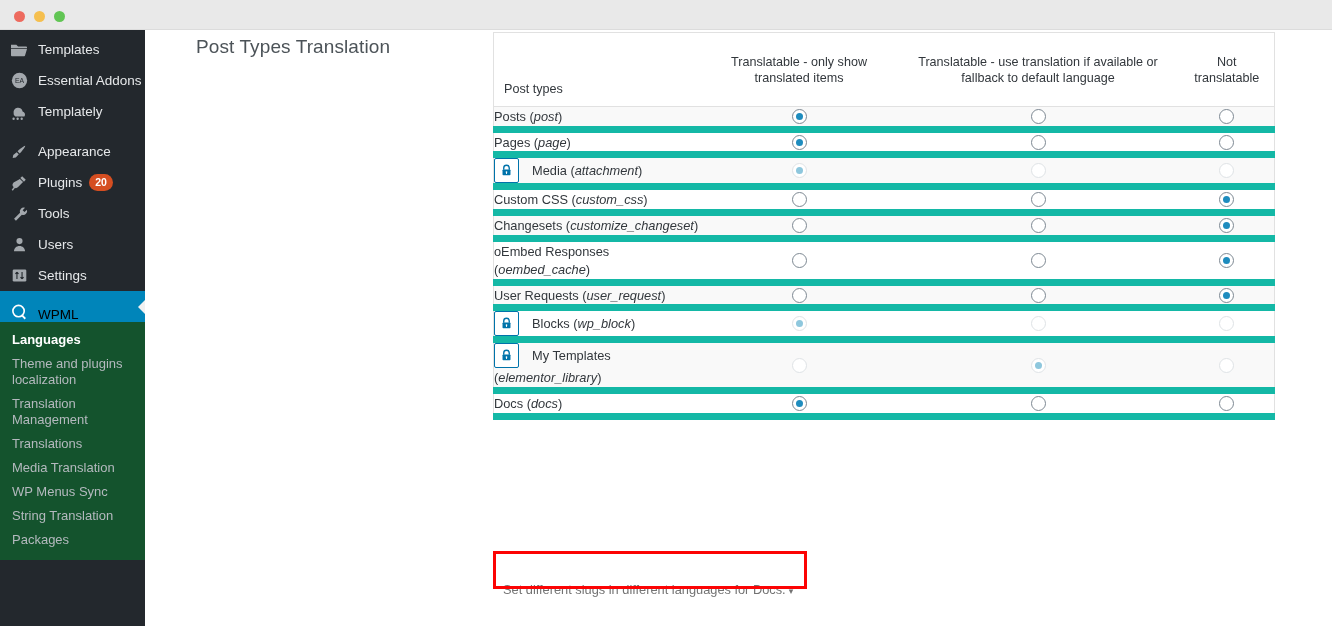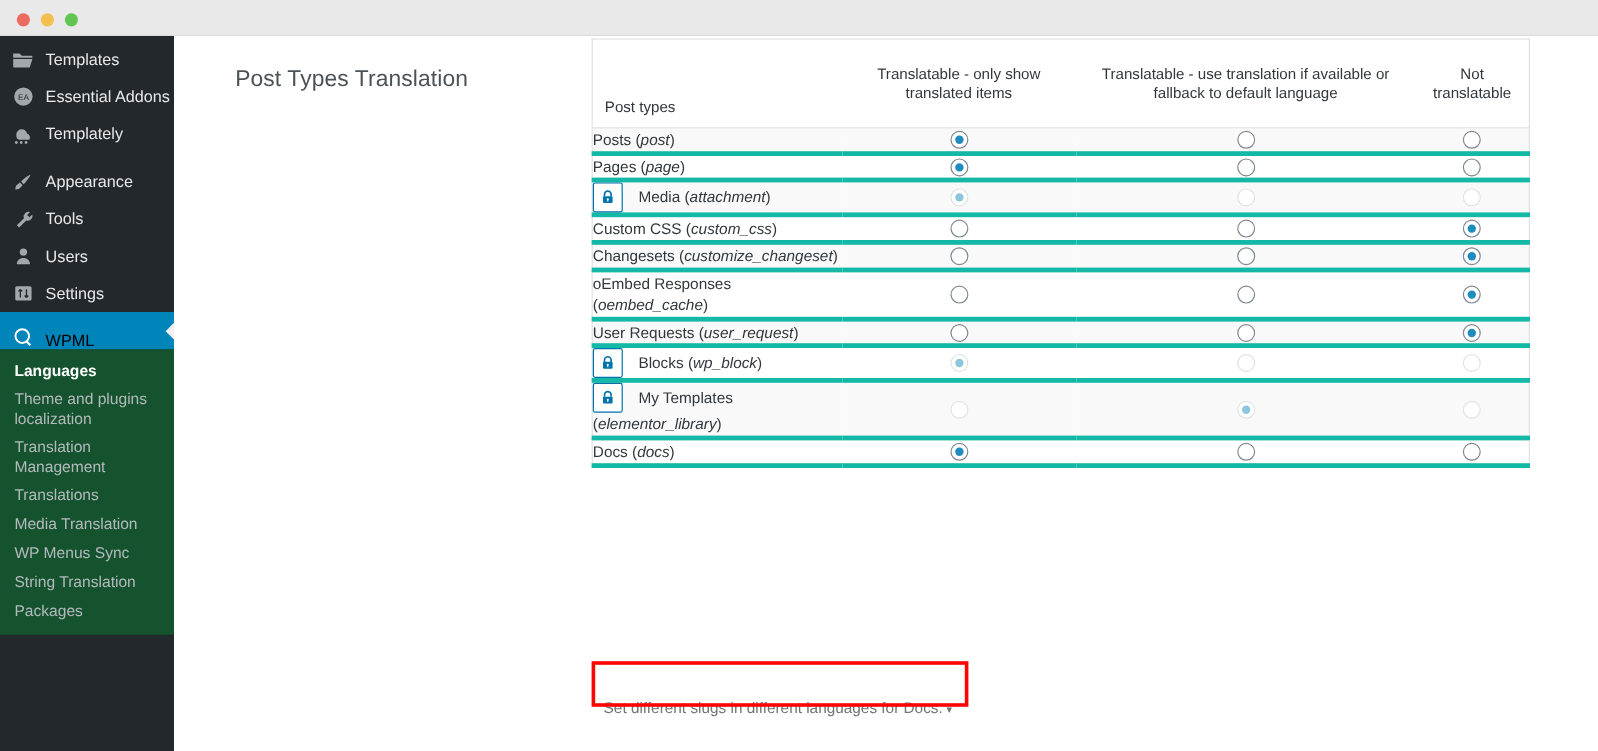--- a/index.html
+++ b/index.html
@@ -66,21 +66,21 @@
   #content {
     position:absolute; left:145px; top:30px; width:1187px; height:596px;
     background:#f1f1f1;
   }
   #content-inner {
     position:absolute; left:0; top:0; width:1187px; height:596px;
     background:#fff;
   }
   #page-title {
     position:absolute; left:51px; top:6px;
-    font-size:19px; color:#4c5358; font-weight:400; letter-spacing:.1px;margin-top:20px;
+    font-size:19px; color:#4c5358; font-weight:400; letter-spacing:.1px;
   }
 
   
   #table-wrap {
     position:absolute; left:348px; top:2px; width:781px;
   }
   table.pt { border-collapse:collapse; width:781px; table-layout:fixed; font-size:12.5px; }
   table.pt thead th {
     font-weight:400; color:#32373c; font-size:12.6px;
     border:1px solid #e1e1e1; border-left:none; border-right:none;
@@ -89,21 +89,21 @@
     vertical-align:bottom; line-height:16px;
   }
   table.pt thead th.first {
     text-align:left; padding-left:10px; border-left:1px solid #e1e1e1;
   }
   table.pt thead th.opt { text-align:center; vertical-align:middle; }
   table.pt thead th.last { border-right:1px solid #e1e1e1; }
 
   table.pt tbody td {
     padding:0; vertical-align:middle;
-    border-bottom:4px solid #14b8a6;
+    border-bottom:7px solid #14b8a6;
     background:#fff;
   }
   table.pt tbody tr.alt td { background:#f9f9f9; }
   td.name {
     text-align:left; padding:12px 8px 12px 10px; color:#32373c;
     font-size:12.8px; line-height:18px; border-left:1px solid #e1e1e1;
   }
   td.name em { font-style:italic; }
   td.radio { text-align:center; }
   td.radio.last { border-right:1px solid #e1e1e1; }
@@ -202,20 +202,31 @@
       <div class="menu-item">
         <span class="mi-icon">
           <svg width="18" height="18" viewBox="0 0 20 20">
               <path d="M17 3c-1 0-4 2.2-7 4.6L8.4 9.2l2.4 2.4 1.6-1.6C14.8 7 17 4 17 3z" fill="currentColor"></path>
               <path d="M7.4 10.2 9.8 12.6 6.4 16 3 16.6l.6-3.4 3.8-3z" fill="currentColor"></path>
             </svg>
         </span>
         <span>Appearance</span>
       </div>
 
+      <div class="menu-item">
+        <span class="mi-icon">
+          <svg width="18" height="18" viewBox="0 0 20 20">
+              <path d="M13.5 2.5 17.5 6.5l-2 2-4-4 2-2z" fill="currentColor"></path>
+              <path d="M11 5.5 14.5 9 9 14.5a3.5 3.5 0 0 1-5-5L11 5.5z" fill="currentColor"></path>
+              <path d="M6 13.5 2.5 18" stroke="currentColor" stroke-width="1.6" fill="none"></path>
+            </svg>
+        </span>
+        <span>Plugins</span>
+        <span class="badge">20</span>
+      </div>
 
       <div class="menu-item">
         <span class="mi-icon">
           <svg width="17" height="17" viewBox="0 0 20 20">
               <path d="M16.5 3.3a4.6 4.6 0 0 0-5.9 5.9l-7 7 2.2 2.2 7-7a4.6 4.6 0 0 0 5.9-5.9l-2.8 2.8-2.2-2.2 2.8-2.8z" fill="currentColor"></path>
             </svg>
         </span>
         <span>Tools</span>
       </div>
 

